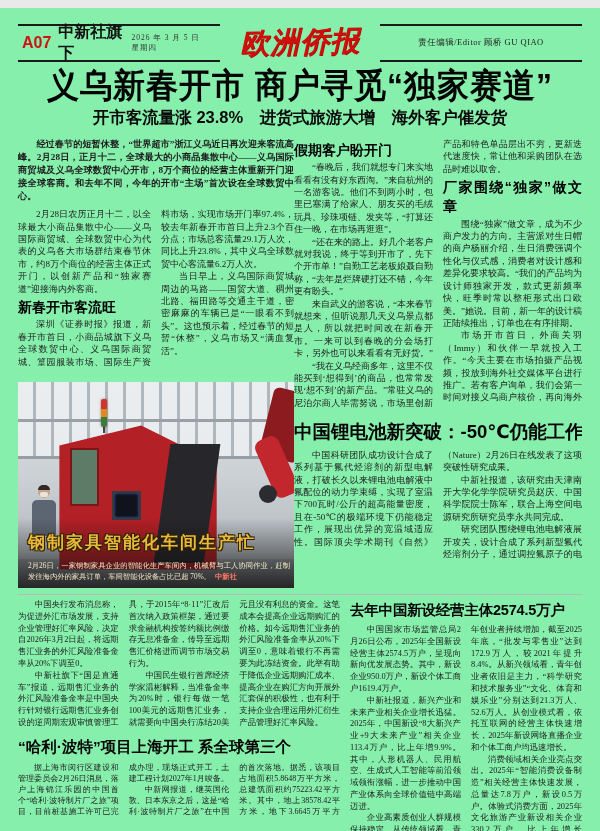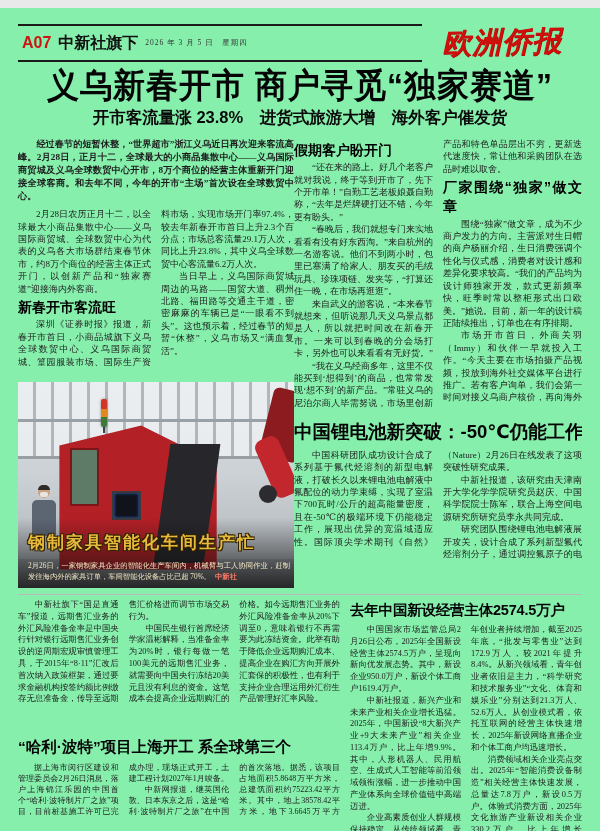--- a/index.html
+++ b/index.html
@@ -95,20 +95,21 @@
 
 <div class="page">
 
   <div class="head">
     <div class="head-seg">
       <span class="pageno">A07</span>
       <span class="sect">中新社旗下</span>
       <span class="pdate">2026 年 3 月 5 日　星期四</span>
     </div>
     <div class="masthead">欧洲侨报</div>
+    <div class="head-seg head-right">责任编辑/Editor 顾桥  GU QIAO</div>
   </div>
 
   <div class="h1">义乌新春开市 商户寻觅“独家赛道”</div>
   <div class="h2">开市客流量涨 23.8%　进货式旅游大增　海外客户催发货</div>
 
   <div class="content-top">
     <div class="half-left">
       <p class="lead">经过春节的短暂休整，“世界超市”浙江义乌近日再次迎来客流高峰。2月28日，正月十二，全球最大的小商品集散中心——义乌国际商贸城及义乌全球数贸中心开市，8万个商位的经营主体重新开门迎接全球客商。和去年不同，今年的开市“主场”首次设在全球数贸中心。</p>
       <div class="flow c2 lf">
         <p>2月28日农历正月十二，以全球最大小商品集散中心——义乌国际商贸城、全球数贸中心为代表的义乌各大市场群结束春节休市，约8万个商位的经营主体正式开门，以创新产品和“独家赛道”迎接海内外客商。</p>
@@ -140,22 +141,22 @@
         <div class="photo-title">钢制家具智能化车间生产忙</div>
         <div class="photo-cap">
           <span>2月26日，一家钢制家具企业的智能化生产车间内，机械臂与工人协同作业，赶制发往海内外的家具订单，车间智能化设备占比已超 70%。</span><span class="photo-credit">中新社</span>
         </div>
       </div>
     </div>
 
     <div class="half-right">
       <div class="flow c2 rf">
         <h4>假期客户盼开门</h4>
+        <p>“春晚后，我们就想专门来实地看看有没有好东西淘。”来自杭州的一名游客说。他们不到两小时，包里已塞满了给家人、朋友买的毛绒玩具、珍珠项链、发夹等，“打算还住一晚，在市场再逛逛”。</p>
         <p>“还在来的路上。好几个老客户就对我说，终于等到开市了，先下个开市单！”自勤工艺老板娘聂自勤称，“去年是烂牌硬打还不错，今年更有盼头。”</p>
-        <p>“春晚后，我们就想专门来实地看看有没有好东西淘。”来自杭州的一名游客说。他们不到两小时，包里已塞满了给家人、朋友买的毛绒玩具、珍珠项链、发夹等，“打算还住一晚，在市场再逛逛”。</p>
         <p>来自武义的游客说，“本来春节就想来，但听说那几天义乌景点都是人，所以就把时间改在新春开市。一来可以到春晚的分会场打卡，另外也可以来看看有无好货。”</p>
         <p>“我在义乌经商多年，这里不仅能买到‘想得到’的商品，也常常发现‘想不到’的新产品。”常驻义乌的尼泊尔商人毕需努说，市场里创新产品和特色单品层出不穷，更新迭代速度快，常让他和采购团队在选品时难以取舍。</p>
         <h4>厂家围绕“独家”做文章</h4>
         <p>围绕“独家”做文章，成为不少商户发力的方向。主营派对生日帽的商户杨丽介绍，生日消费强调个性化与仪式感，消费者对设计感和差异化要求较高。“我们的产品均为设计师独家开发，款式更新频率快，旺季时常以整柜形式出口欧美。”她说。目前，新一年的设计稿正陆续推出，订单也在有序排期。</p>
         <p>市场开市首日，外商关羽（Immy）和伙伴一早就投入工作。“今天主要在市场拍摄产品视频，投放到海外社交媒体平台进行推广。若有客户询单，我们会第一时间对接义乌商户核价，再向海外客户报价。”在他看来，线上推广与线下市场联动正成为拓展订单的重要方式。</p>
 
       </div>
 
       <div>
         <div class="art-h battery-h">中国锂电池新突破：-50℃仍能工作</div>
@@ -166,20 +167,21 @@
 
         </div>
       </div>
     </div>
   </div>
 
   <div class="content-bottom">
     <div class="bottom-left">
       <div>
         <div class="flow c3 pf">
+          <p>中国央行发布消息称，为促进外汇市场发展，支持企业管理好汇率风险，决定自2026年3月2日起，将远期售汇业务的外汇风险准备金率从20%下调至0。</p>
           <p>中新社旗下“国是直通车”报道，远期售汇业务的外汇风险准备金率是中国央行针对银行远期售汇业务创设的逆周期宏观审慎管理工具，于2015年“8·11”汇改后首次纳入政策框架，通过要求金融机构按签约额比例缴存无息准备金，传导至远期售汇价格进而调节市场交易行为。</p>
           <p>中国民生银行首席经济学家温彬解释，当准备金率为20%时，银行每做一笔100美元的远期售汇业务，就需要向中国央行冻结20美元且没有利息的资金。这笔成本会提高企业远期购汇的价格。如今远期售汇业务的外汇风险准备金率从20%下调至0，意味着银行不再需要为此冻结资金。此举有助于降低企业远期购汇成本、提高企业在购汇方向开展外汇套保的积极性，也有利于支持企业合理运用外汇衍生产品管理好汇率风险。</p>
 
         </div>
       </div>
       <div>
         <div class="art-h hp-h">“哈利·波特”项目上海开工 系全球第三个</div>
         <div class="flow c3 hf">
           <p>据上海市闵行区建设和管理委员会2月26日消息，落户上海锦江乐园的中国首个“哈利·波特制片厂之旅”项目，目前桩基施工许可已完成办理，现场正式开工，土建工程计划2027年1月竣备。</p>
           <p>中新网报道，继英国伦敦、日本东京之后，这是“哈利·波特制片厂之旅”在中国的首次落地。据悉，该项目占地面积5.8648万平方米，总建筑面积约75223.42平方米。其中，地上38578.42平方米，地下3.6645万平方米。整体项目建设周期2年多。</p>

